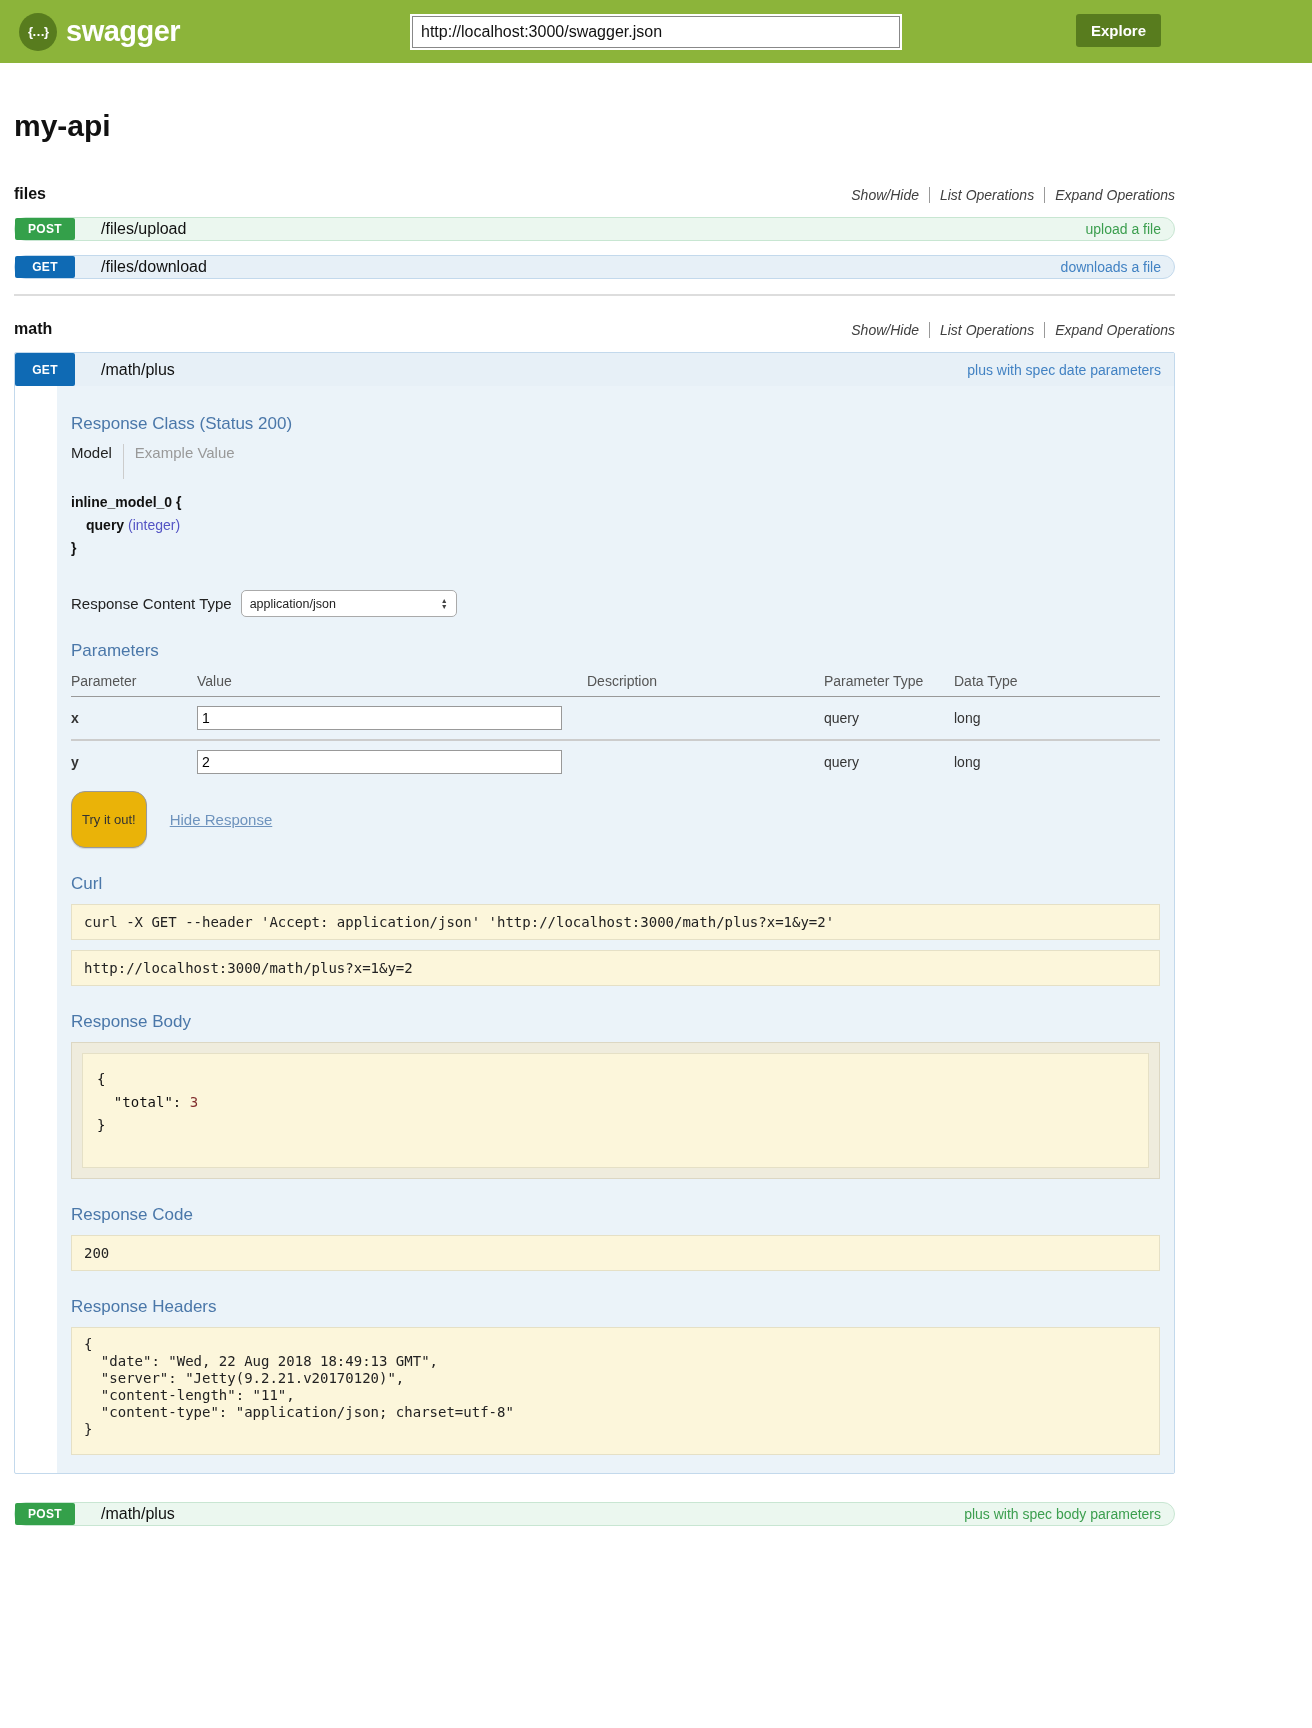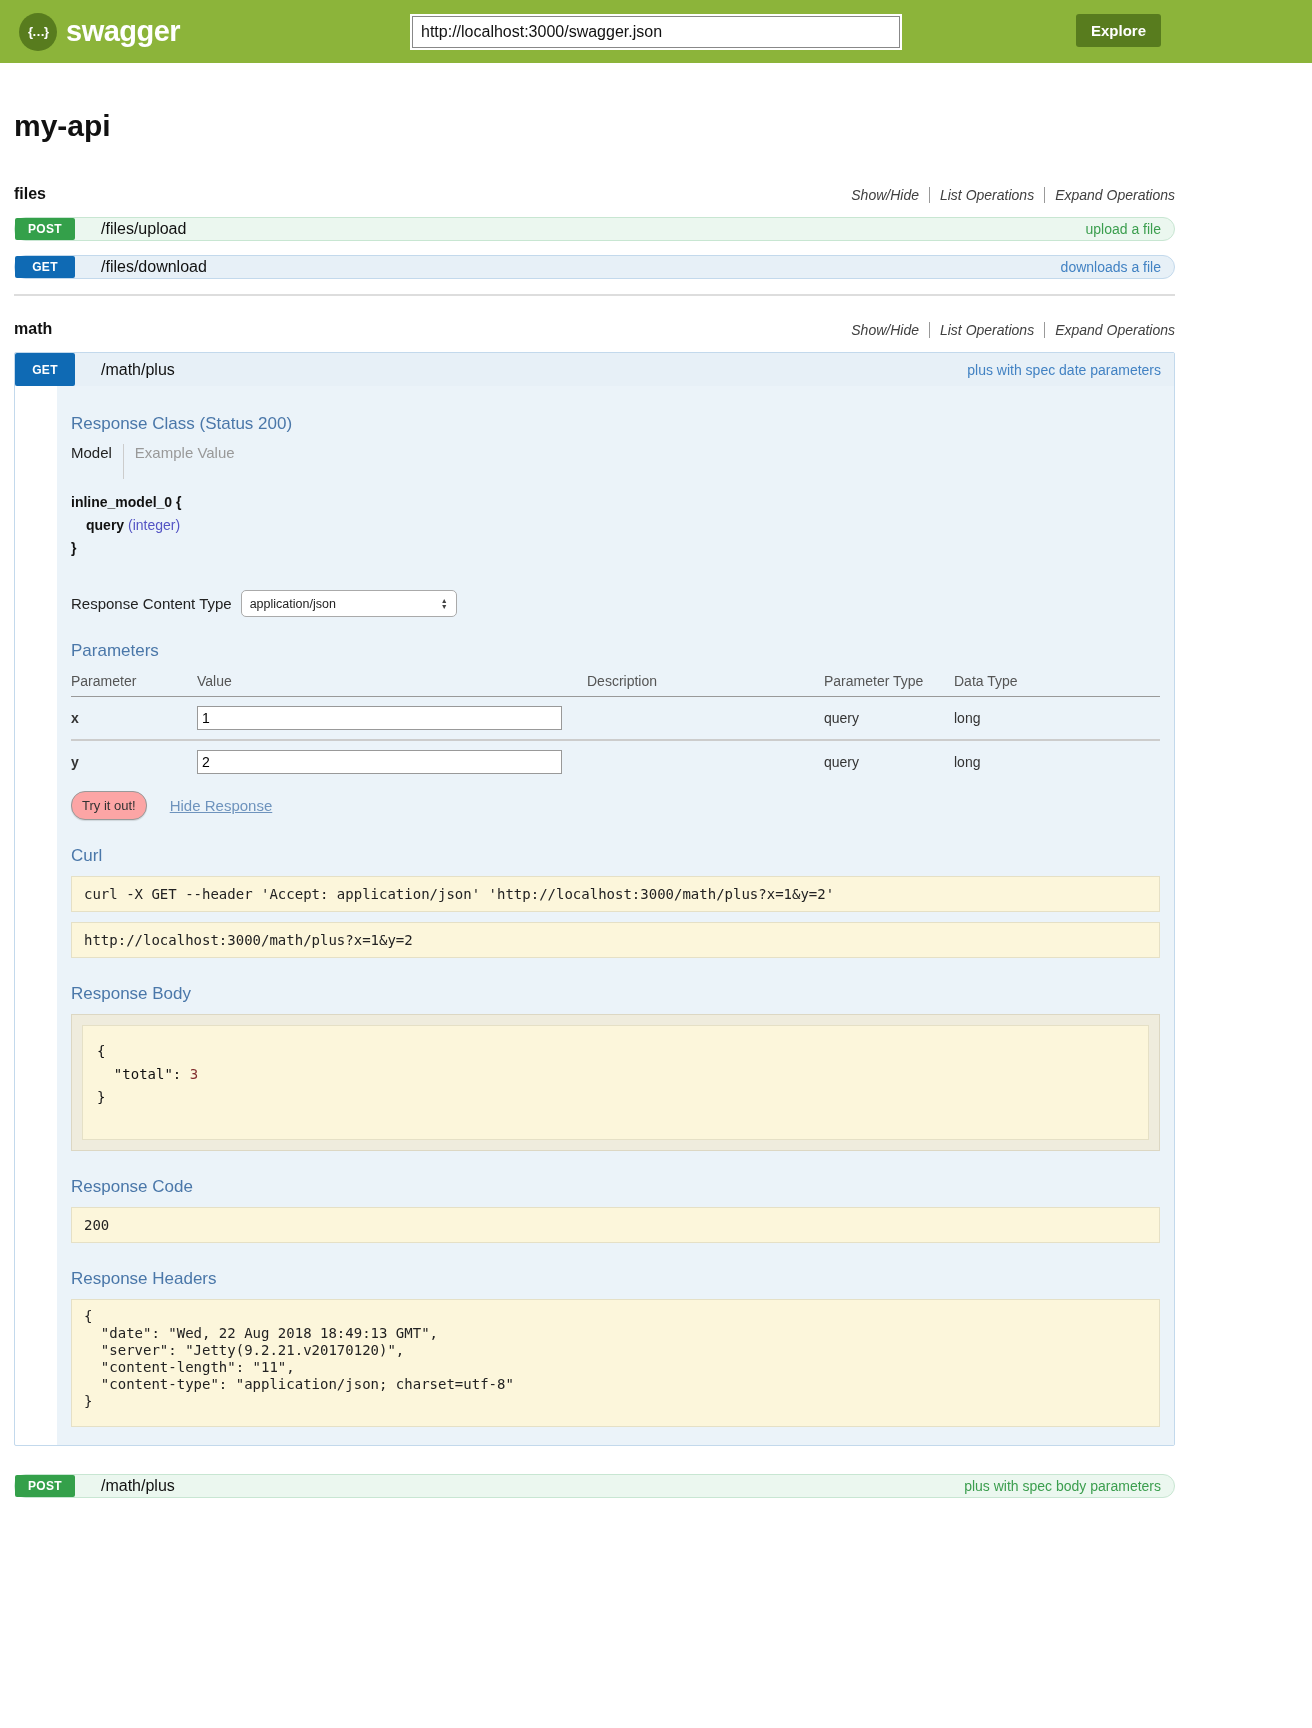--- a/index.html
+++ b/index.html
@@ -94,21 +94,21 @@
   .params-table td { padding:9px 0; font-size:14px; vertical-align:middle; color:#333; }
   .params-table tr.row-sep td { border-bottom:2px solid #ccc; }
   .param-name { font-weight:bold; color:#111; }
   .param-input {
     width:365px; height:24px; border:1px solid #999; font-size:14px; padding:1px 4px;
     font-family:"Liberation Sans",sans-serif;
   }
   
   .try-row { display:flex; align-items:center; margin-top:8px; }
   .try-btn {
-    background:#fca5a5; border:1px solid #999; border-radius:14px; padding:6px 10px;
+    background:#eab308; border:1px solid #999; border-radius:14px; padding:20px 10px;
     font-size:13px; color:#333; cursor:pointer; box-shadow:0 1px 1px rgba(0,0,0,0.12);
     font-family:"Liberation Sans",sans-serif;
   }
   .hide-response { color:#6e93bd; text-decoration:underline; font-size:15px; margin-left:23px; cursor:pointer; }
   
   .snippet {
     background:#fcf6db; border:1px solid #e5e0c6; margin:10px 0 0 0;
     padding:9px 12px; font-family:"DejaVu Sans Mono", monospace;
     font-size:14px; color:#222; white-space:pre; overflow:hidden;
   }

